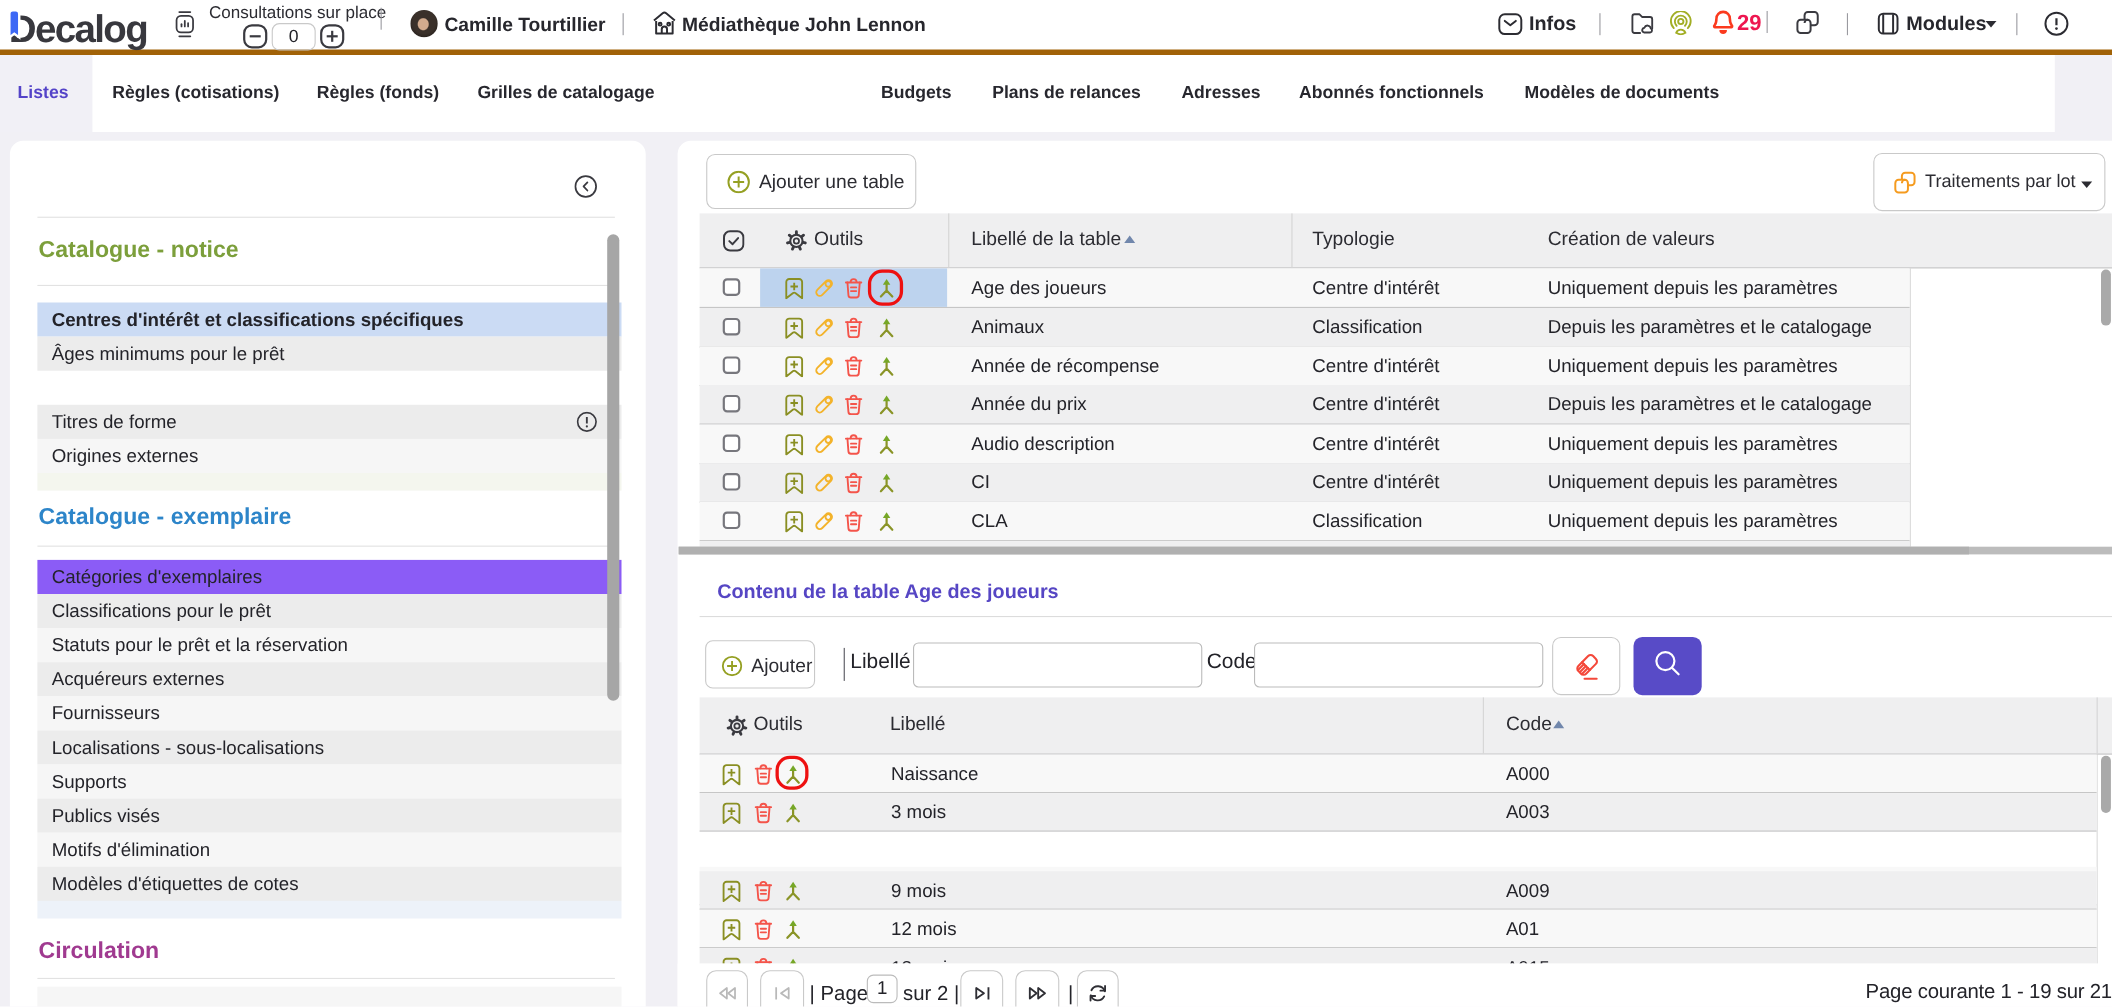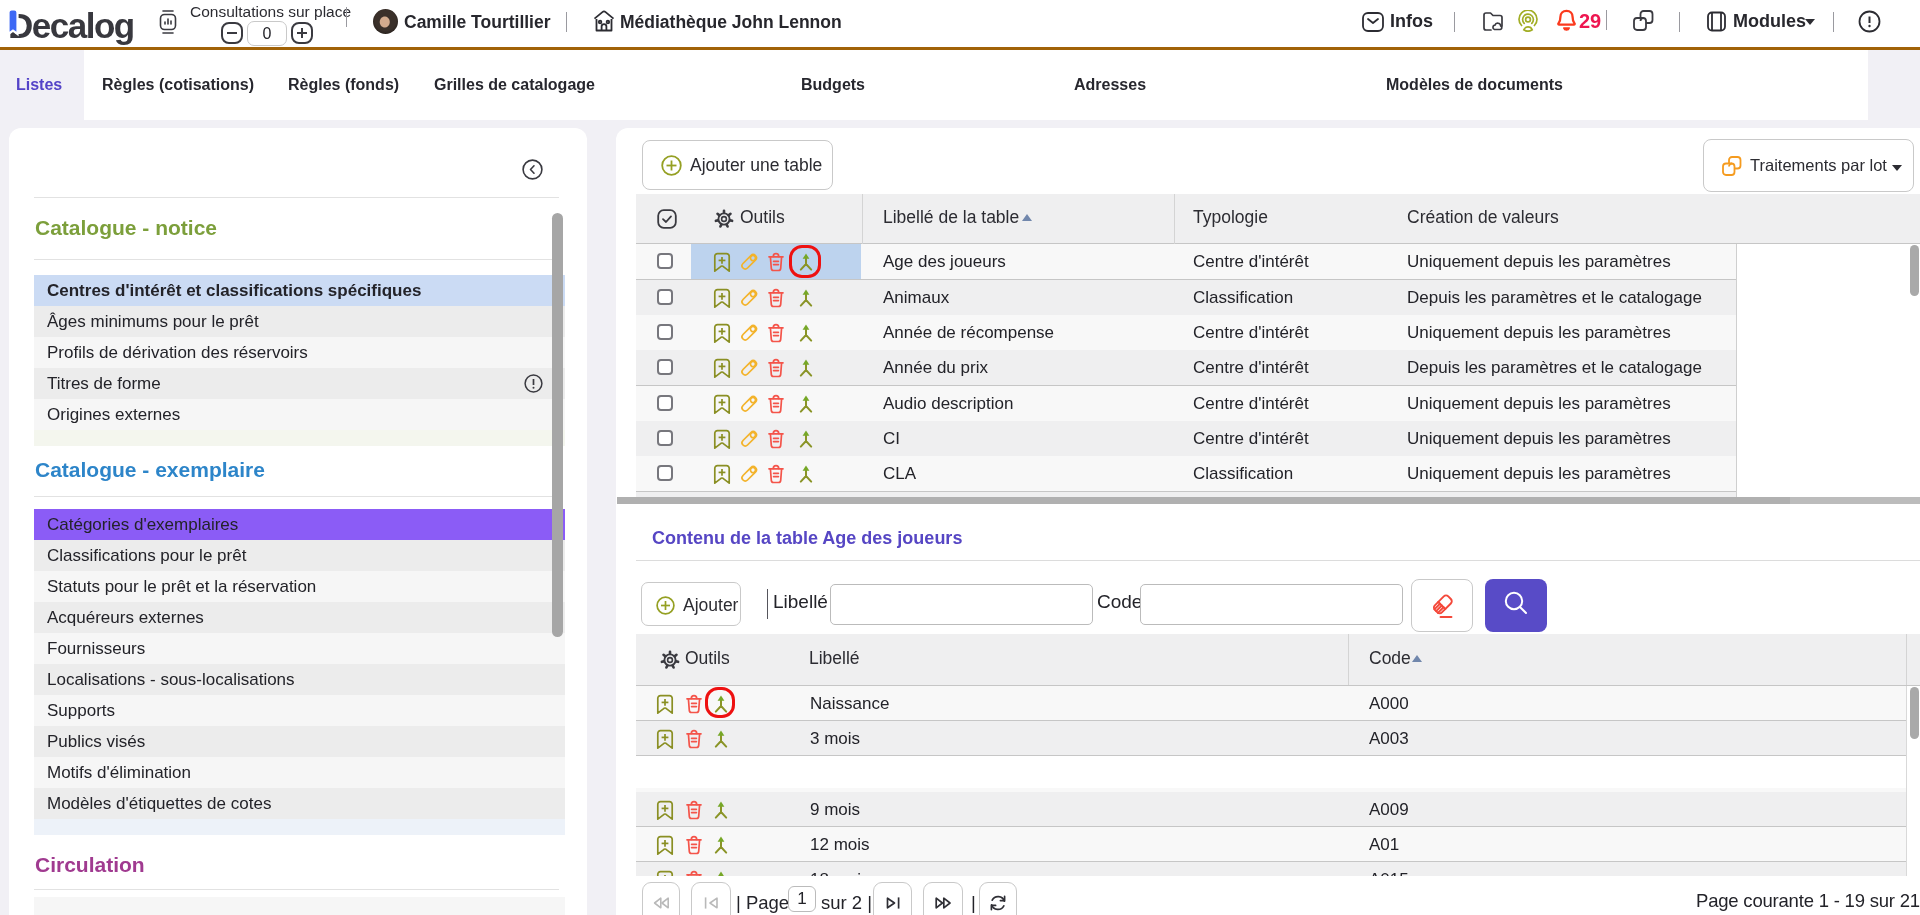--- a/index.html
+++ b/index.html
@@ -1,20 +1,20 @@
 <!DOCTYPE html>
 <html><head>
 <meta charset="utf-8">
 <style>
   * { margin:0; padding:0; box-sizing:border-box; }
   html,body { width:1920px; height:915px; overflow:hidden; }
   body { font-family:"Liberation Sans", sans-serif; background:#f1f0f5; position:relative; }
   .abs { position:absolute; }
   .b { font-weight:bold; }
-  .hdr { position:absolute; left:0; top:0; width:1920px; height:50px; background:#fff; border-bottom:3px solid #a16207; }
+  .hdr { position:absolute; left:0; top:0; width:1920px; height:50px; background:#fff; border-bottom:5px solid #a16207; }
   .tabs { position:absolute; left:0; top:50px; width:1868px; height:70px; background:#fff; }
   .tab { position:absolute; top:0; height:70px; line-height:70px; font-weight:bold; font-size:16px; color:#27272e; }
   .card { position:absolute; background:#fff; border-radius:12px; }
   .sep { position:absolute; width:1px; background:#9a9aa0; }
   .srow { position:absolute; left:25px; width:531px; height:31px; line-height:31px; font-size:17px; color:#232329; padding-left:13px; }
   .hr { position:absolute; height:1px; background:#e2e2e2; }
   .thead { position:absolute; background:#efeff0; }
   .trow { position:absolute; font-size:17px; color:#232329; }
   .btn { position:absolute; background:#fff; border:1px solid #c9c9c9; border-radius:8px; }
   .trow { line-height:35px; border-bottom:1px solid #c6c6c6; }
@@ -198,35 +198,36 @@
       <circle cx="11.5" cy="16" r="1.2" fill="#2c2c32"></circle>
     </svg>
   </div>
   <div class="tabs" id="tabs">
     <div class="abs" style="left:0; top:0; width:84px; height:70px; background:#f1f0f6;"></div>
     <div class="tab" style="left:16px; color:#5443c8;">Listes</div>
     <div class="tab" style="left:102px;">Règles (cotisations)</div>
     <div class="tab" style="left:288px;">Règles (fonds)</div>
     <div class="tab" style="left:434px;">Grilles de catalogage</div>
     <div class="tab" style="left:801px;">Budgets</div>
+    <div class="tab" style="left:902px;">Plans de relances</div>
     <div class="tab" style="left:1074px;">Adresses</div>
+    <div class="tab" style="left:1181px;">Abonnés fonctionnels</div>
     <div class="tab" style="left:1386px;">Modèles de documents</div>
   </div>
   <div class="card" id="leftcard" style="left:9px; top:128px; width:578px; height:800px;">
 
     <svg class="abs" style="left:513px; top:31px;" width="21" height="21" viewBox="0 0 21 21">
       <circle cx="10.5" cy="10.5" r="9.4" stroke="#3a3a40" stroke-width="1.6" fill="none"></circle>
       <path d="M12 6.8 L8.5 10.5 L12 14.2" stroke="#3a3a40" stroke-width="1.6" fill="none" stroke-linecap="round" stroke-linejoin="round"></path>
     </svg>
     <div class="hr" style="left:25px; top:69px; width:525px;"></div>
     <div class="abs b" style="left:26px; top:88px; font-size:21px; color:#7c9f3b;">Catalogue - notice</div>
     <div class="hr" style="left:25px; top:131px; width:525px;"></div>
     <div class="srow b" style="top:147px; background:#cbdbf4;">Centres d'intérêt et classifications spécifiques</div>
     <div class="srow" style="top:178px; background:#ececec;">Âges minimums pour le prêt</div>
-    <div class="srow" style="top:209px; background:#f6f6f6;">Profils de dérivation des réservoirs</div>
     <div class="srow" style="top:240px; background:#ececec;">Titres de forme
       <svg class="abs" style="left:490px; top:6px;" width="19" height="19" viewBox="0 0 19 19">
         <circle cx="9.5" cy="9.5" r="8.4" stroke="#3a3a40" stroke-width="1.5" fill="none"></circle>
         <line x1="9.5" y1="5" x2="9.5" y2="11" stroke="#3a3a40" stroke-width="1.7"></line>
         <circle cx="9.5" cy="13.7" r="1" fill="#3a3a40"></circle>
       </svg>
     </div>
     <div class="srow" style="top:271px; background:#f6f6f6;">Origines externes</div>
     <div class="srow" style="top:302px; height:16px; background:#f4f6ee;"></div>
     <div class="abs b" style="left:26px; top:330px; font-size:21px; color:#2d85c9;">Catalogue - exemplaire</div>

